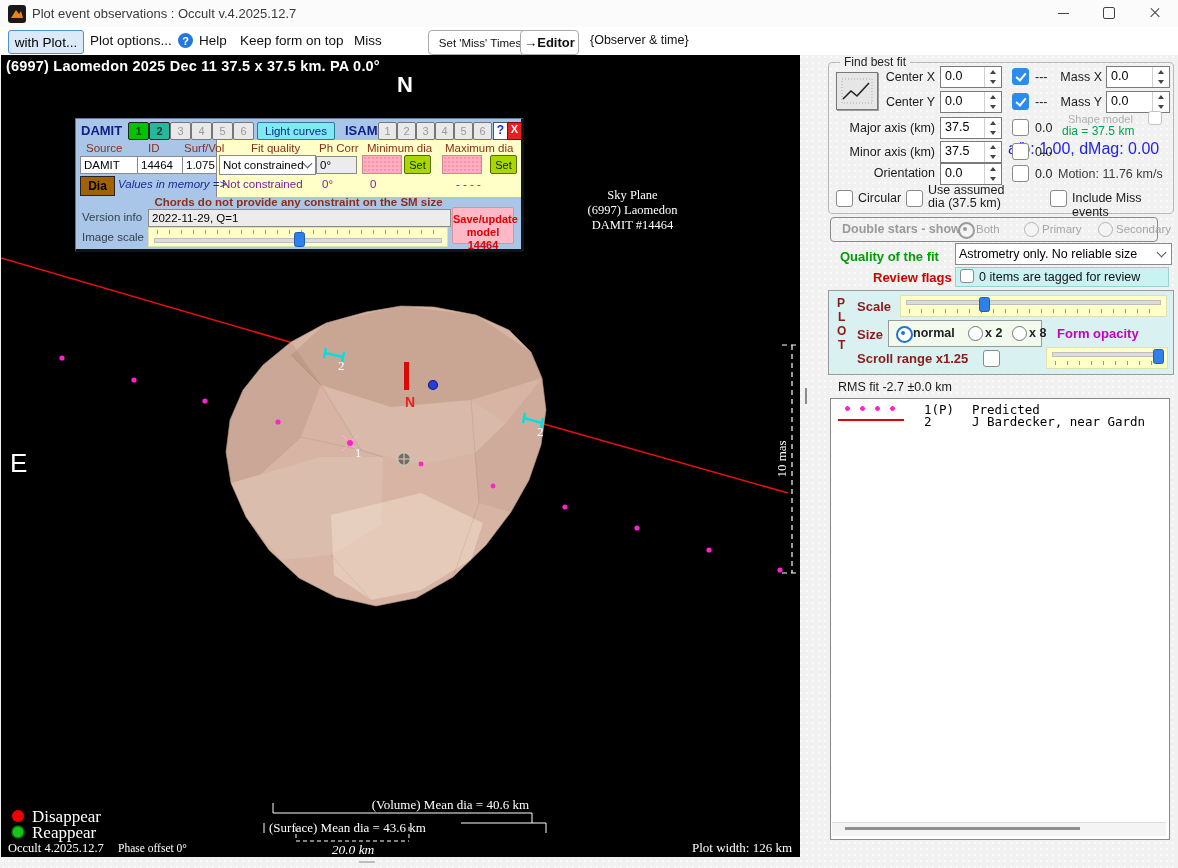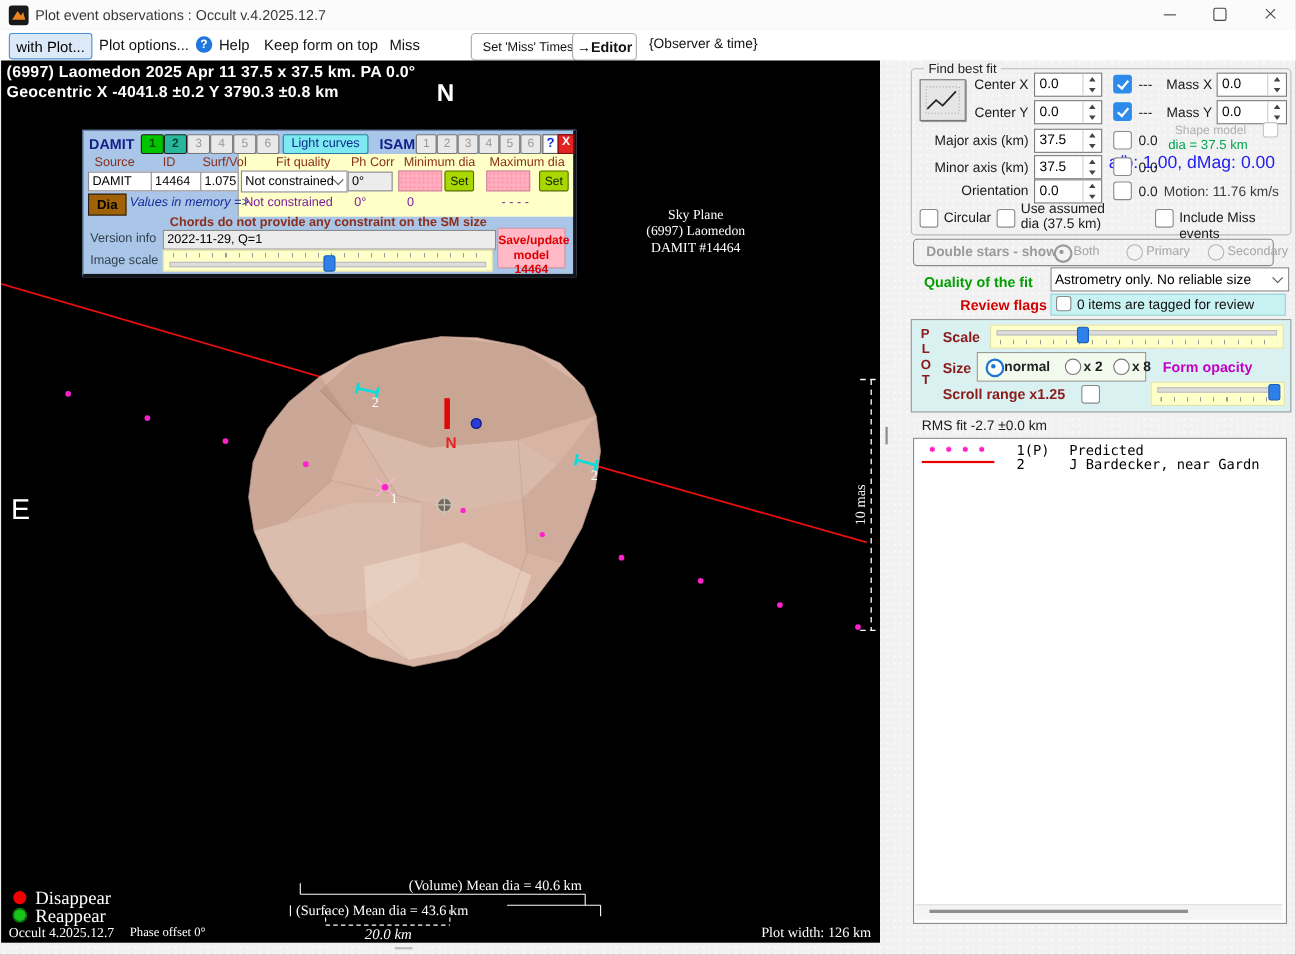--- a/index.html
+++ b/index.html
@@ -105,22 +105,21 @@
   <div class="abs menu-item" style="left:90px;">Plot options...</div>
   <div class="abs help-q">?</div>
   <div class="abs menu-item" style="left:199px;">Help</div>
   <div class="abs menu-item" style="left:240px;">Keep form on top</div>
   <div class="abs menu-item" style="left:354px;">Miss</div>
   <div class="abs chrome-btn" style="left:428px;top:30px;width:102px;font-size:11.5px;">Set 'Miss' Times</div>
   <div class="abs chrome-btn" style="left:520px;top:30px;width:57px;font-size:13px;font-weight:bold;">→Editor</div>
   <div class="abs menu-item" style="left:590px;font-size:12.5px;">{Observer &amp; time}</div>
 
   <div class="abs" id="plot"></div>
-  <div class="abs ph" style="left:6px;top:58px;">(6997) Laomedon  2025 Apr 11   37.5 x 37.5 km. PA 0.0°</div>
-  <div class="abs ph" style="left:6px;top:76px;">Geocentric  X  -4041.8 ±0.2  Y 3790.3 ±0.8 km</div>
+  <div class="abs ph" style="left:6px;top:58px;">(6997) Laomedon  2025 Dec 11   37.5 x 37.5 km. PA 0.0°</div>
   <div class="abs ph" style="left:397px;top:72px;font-size:22px;">N</div>
   <div class="abs ph" style="left:10px;top:448px;font-size:26px;font-weight:normal;">E</div>
   <div class="abs serif" style="left:560px;top:188px;width:145px;text-align:center;font-size:12.5px;line-height:15px;">
     <div>Sky Plane</div>
     <div>(6997) Laomedon</div>
     <div>DAMIT #14464</div>
   </div>
 
   <svg class="abs" style="left:1px;top:55px;" width="799" height="802" viewBox="0 0 799 802">
 

